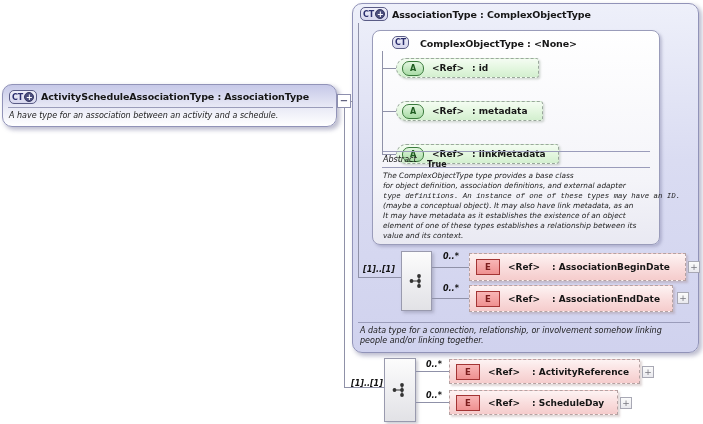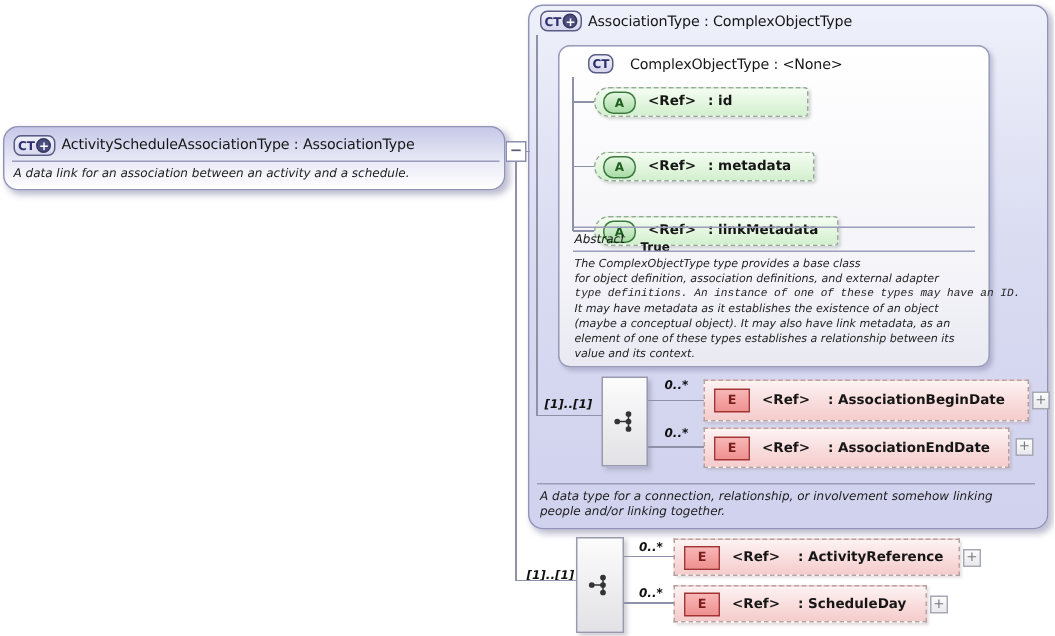--- a/index.html
+++ b/index.html
@@ -15,21 +15,21 @@
     border:1px solid #9193b8;border-radius:10px;
     box-shadow:2.5px 2.5px 4px rgba(110,110,150,.45);
     z-index:2;box-sizing:border-box;
   }
   .mainbox{background:linear-gradient(180deg,#c6c8e8 0%,#e9eaf6 55%,#ffffff 100%);}
   .basebox{background:linear-gradient(180deg,#eef0fa 0%,#dadcf2 45%,#d0d2ee 100%);z-index:1;}
   .innerbox{background:linear-gradient(180deg,#ffffff 0%,#f4f4f9 70%,#e9e9f2 100%);
     border-radius:8px;border:1px solid #9a9cba;
     box-shadow:2px 2px 3px rgba(110,110,150,.35);}
 
-  .boxtitle{font-weight:normal;font-size:9.5px;letter-spacing:-0.1px;white-space:nowrap;}
+  .boxtitle{font-weight:bold;font-size:9.5px;letter-spacing:-0.1px;white-space:nowrap;}
   .docline{font-style:italic;font-size:8px;color:#1c1c1c;white-space:nowrap;line-height:10px;}
   .sep{border-top:1px solid #9a9cba;height:0;}
 
   
   .ctbadge{
     display:inline-flex;align-items:center;justify-content:center;gap:1px;
     border:1.4px solid #5a5c86;border-radius:5px;
     background:linear-gradient(180deg,#f0f0fa,#d6d6ee);
     color:#2c2f6e;font-weight:bold;font-size:8px;
     box-sizing:border-box;padding:0 2px;z-index:3;
@@ -121,21 +121,21 @@
     </g>
   </svg>
 
   <div class="abs typebox mainbox" style="left:2px;top:84px;width:335px;height:43px;">
     <div class="abs ctbadge" style="left:6px;top:5px;height:14px;">
       <span>CT</span>
       <span class="plus-circle">+</span>
     </div>
     <div class="abs boxtitle" style="left:38px;top:6px;">ActivityScheduleAssociationType : AssociationType</div>
     <div class="abs sep" style="left:5px;top:22px;width:325px;"></div>
-    <div class="abs docline" style="left:6px;top:26px;">A data link for an association between an activity and a schedule.</div>
+    <div class="abs docline" style="left:6px;top:26px;">A have type for an association between an activity and a schedule.</div>
   </div>
 
   <div class="abs togglebox" style="left:337px;top:94px;width:14px;height:14px;">
     <span>−</span>
   </div>
 
   <div class="abs typebox basebox" style="left:352px;top:3px;width:347px;height:350px;"></div>
 
   <div class="abs ctbadge" style="left:360px;top:7px;height:14px;">
     <span>CT</span>
@@ -168,22 +168,22 @@
 
   <div class="abs sep" style="left:382px;top:151px;width:268px;z-index:3;"></div>
   <div class="abs facet-name" style="left:383px;top:155px;z-index:3;">Abstract</div>
   <div class="abs facet-val" style="left:427px;top:160px;z-index:3;">True</div>
   <div class="abs sep" style="left:382px;top:167px;width:268px;z-index:3;"></div>
 
   <div class="abs" style="left:383px;top:171px;z-index:3;">
     <div class="docline" style="font-size:7.4px;">The ComplexObjectType type provides a base class</div>
     <div class="docline" style="font-size:7.4px;">for object definition, association definitions, and external adapter</div>
     <div class="docline" style="font-size:7.4px;font-family:Liberation Mono, monospace;">type definitions. An instance of one of these types may have an ID.</div>
+    <div class="docline" style="font-size:7.4px;">(maybe a conceptual object). It may also have link metadata, as an</div>
     <div class="docline" style="font-size:7.4px;">It may have metadata as it establishes the existence of an object</div>
-    <div class="docline" style="font-size:7.4px;">(maybe a conceptual object). It may also have link metadata, as an</div>
     <div class="docline" style="font-size:7.4px;">element of one of these types establishes a relationship between its</div>
     <div class="docline" style="font-size:7.4px;">value and its context.</div>
   </div>
 
   <div class="abs mult" style="left:363px;top:265px;">[1]..[1]</div>
   <div class="abs seqbox" style="left:401px;top:251px;width:31px;height:60px;">
     <svg width="18" height="18" viewBox="0 0 18 18">
       <line x1="3" y1="9" x2="11" y2="9" stroke="#333" stroke-width="1"></line>
       <line x1="11" y1="4" x2="11" y2="14" stroke="#333" stroke-width="1"></line>
       <circle cx="3.5" cy="9" r="1.9" fill="#333"></circle>

